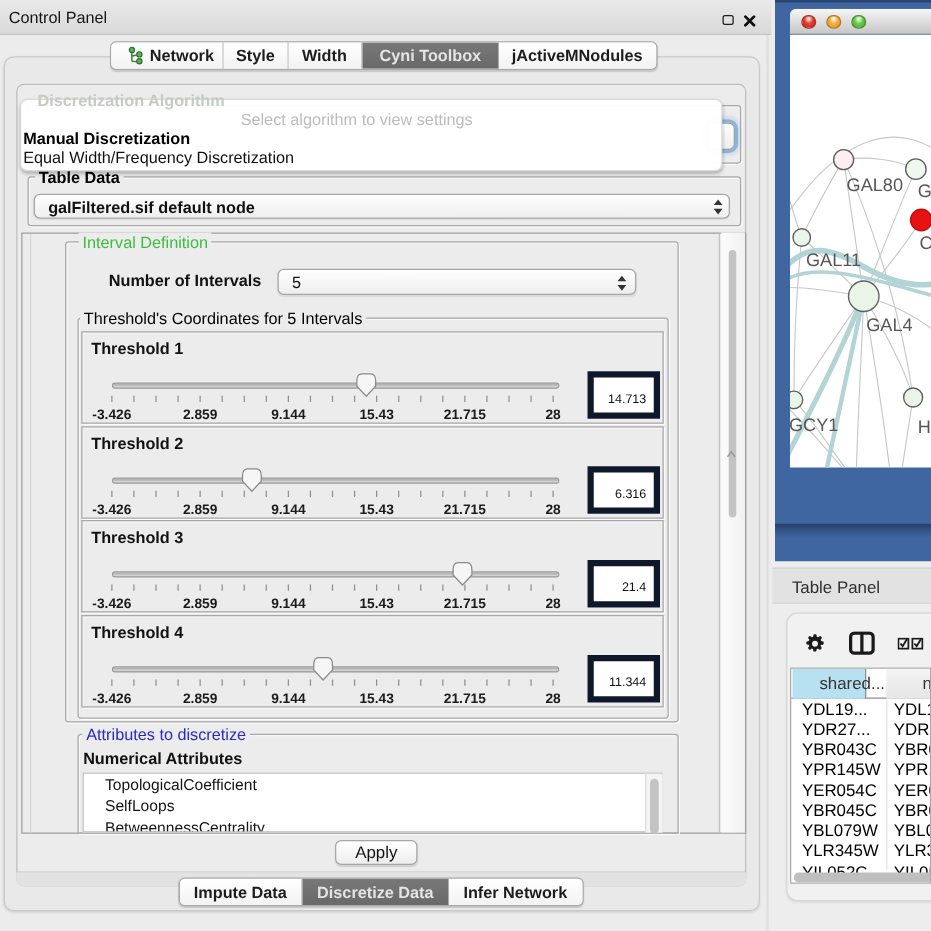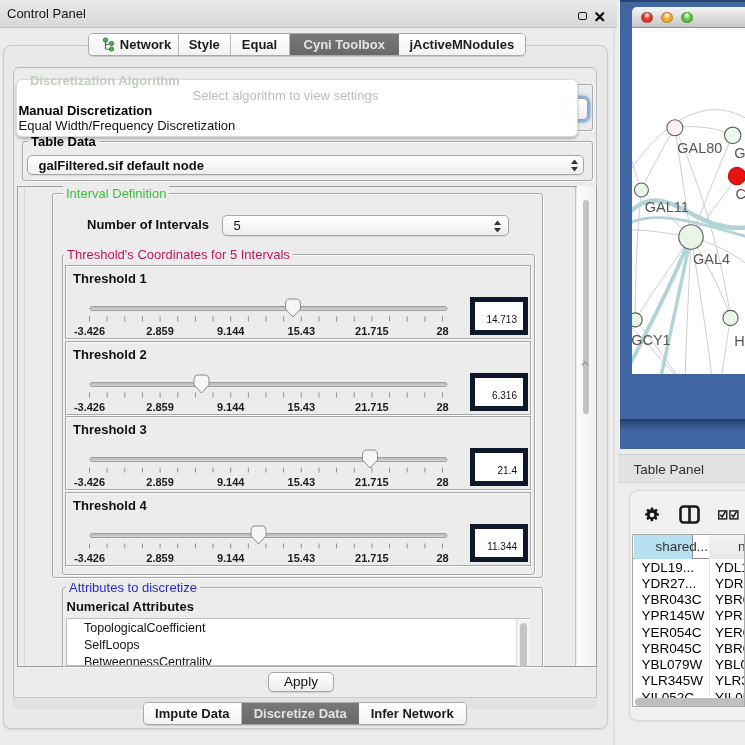--- a/index.html
+++ b/index.html
@@ -128,21 +128,21 @@
   <div class="seg" id="tabs-top">
     <div style="width:90px; padding-left:6px;">
       <svg width="13" height="15" viewBox="0 0 13 15" style="margin-right:5px">
         <path d="M3.5 4 V12 M3.5 8 L9 6.5 M3.5 12 L9 12.5" stroke="#3d7a3d" stroke-width="1.2" fill="none"></path>
         <circle cx="3.5" cy="3" r="2.1" fill="#57b457" stroke="#2c6e2c" stroke-width="0.9"></circle>
         <circle cx="9.5" cy="6.5" r="2.1" fill="#57b457" stroke="#2c6e2c" stroke-width="0.9"></circle>
         <circle cx="9.5" cy="12" r="2.1" fill="#57b457" stroke="#2c6e2c" stroke-width="0.9"></circle>
       </svg>
       Network</div>
     <div style="width:51.5px">Style</div>
-    <div style="width:59px">Equal</div>
+    <div style="width:59px">Width</div>
     <div class="sel" style="width:109.5px">Cyni Toolbox</div>
     <div style="width:125.5px">jActiveMNodules</div>
   </div>
 
   <div class="seg" id="tabs-bottom">
     <div style="width:97.5px">Impute Data</div>
     <div class="sel" style="width:117.5px">Discretize Data</div>
     <div style="width:106.5px">Infer Network</div>
   </div>
 
@@ -175,21 +175,21 @@
   <div class="abs" style="left:87px; top:217px; font-size:13px; font-weight:bold; color:#111;">Number of Intervals</div>
   <div class="combo" style="left:221.5px; top:214.5px; width:287.5px; height:21px;">
     <span style="position:absolute; left:11px; top:2.5px;">5</span>
     <svg style="position:absolute; right:6px; top:4px;" width="9" height="13" viewBox="0 0 9 13">
       <path d="M4.5 0.5 L8 5 H1 Z" fill="#333"></path>
         <path d="M4.5 12.5 L1 8 H8 Z" fill="#333"></path>
     </svg>
   </div>
 
   <div class="group" style="left:62px; top:253.5px; width:473px; height:321px;"></div>
-  <div class="gtitle" style="left:64px; top:247px; color:#be185d;">Threshold's Coordinates for 5 Intervals</div>
+  <div class="gtitle" style="left:64px; top:247px; color:#000000;">Threshold's Coordinates for 5 Intervals</div>
 
   <div class="thr" style="top:265px">
     <b>Threshold 1</b>
     <svg width="466" height="74" viewBox="0 0 466 74">
       <rect x="24" y="40.5" width="357" height="4" rx="2" fill="#d2d2d2" stroke="#999" stroke-width="0.9"></rect>
       <rect x="24.6" y="41.2" width="355.8" height="1.3" rx="0.6" fill="#b5b5b5"></rect>
       <path d="M23.50 50.5 V55.5 M41.15 50.5 V55.5 M58.80 50.5 V55.5 M76.45 50.5 V55.5 M94.10 50.5 V55.5 M111.75 50.5 V55.5 M129.40 50.5 V55.5 M147.05 50.5 V55.5 M164.70 50.5 V55.5 M182.35 50.5 V55.5 M200.00 50.5 V55.5 M217.65 50.5 V55.5 M235.30 50.5 V55.5 M252.95 50.5 V55.5 M270.60 50.5 V55.5 M288.25 50.5 V55.5 M305.90 50.5 V55.5 M323.55 50.5 V55.5 M341.20 50.5 V55.5 M358.85 50.5 V55.5 M376.50 50.5 V55.5" stroke="#8f8f8f" stroke-width="1"></path>
       <g font-size="11" font-weight="bold" fill="#1b1b1b">
           <text x="23.5" y="69" text-anchor="middle">-3.426</text>
           <text x="94.1" y="69" text-anchor="middle">2.859</text>

